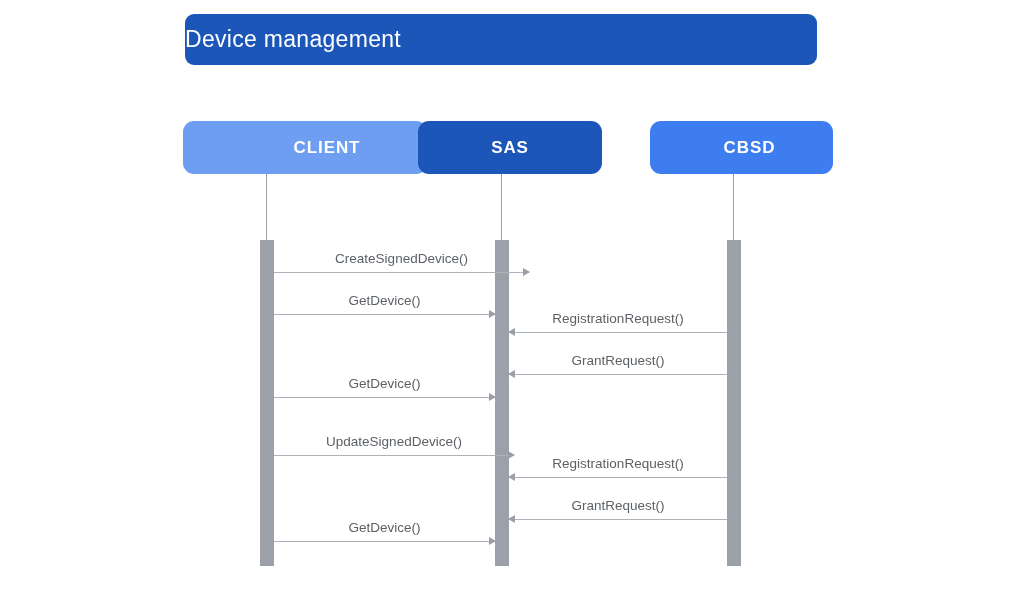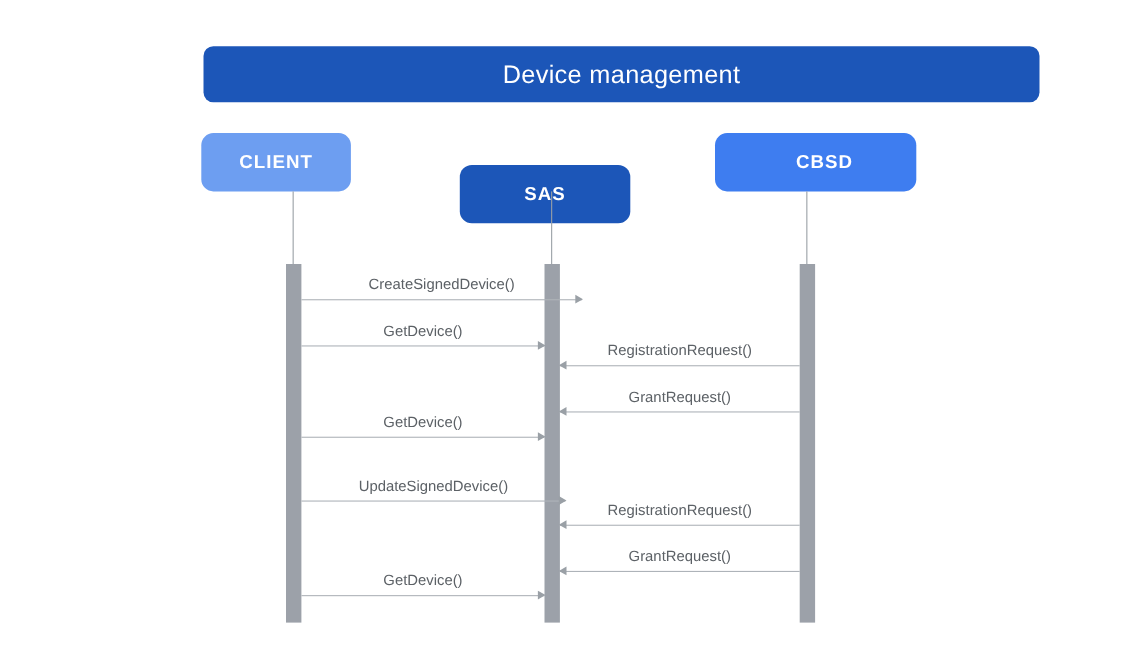--- a/index.html
+++ b/index.html
@@ -2,33 +2,33 @@
 <html style="--title-bg: #1C56B8; --title-text: #FFFFFF; --actor-text: #FFFFFF; --lifeline: #9AA0A6; --activation-bar: #9CA1A9; --arrow-line: #AEB3B9; --arrow-head: #9AA0A6; --label-text: #5C6166;"><head>
 <meta charset="utf-8">
 <style>
   html,body{margin:0;padding:0;background:#ffffff;}
   .stage{
     position:relative;width:1024px;height:600px;background:#ffffff;overflow:hidden;
     font-family:"Liberation Sans",sans-serif;
   }
   
   .title-bar{
-    position:absolute;left:185px;top:42px;width:760px;height:51px;
+    position:absolute;left:185px;top:14px;width:632px;height:51px;
     background:var(--title-bg,#1C56B8);border-radius:9px;
-    display:flex;align-items:center;justify-content:center;
+    display:flex;align-items:center;justify-content:flex-start;
   }
   .title-bar span{color:var(--title-text,#fff);font-size:23px;letter-spacing:0.3px;}
   
   .actor-box{
     position:absolute;top:121px;height:53px;border-radius:11px;
     display:flex;align-items:center;justify-content:center;
     color:var(--actor-text,#fff);font-weight:bold;font-size:17px;letter-spacing:0.9px;
   }
-  .actor-box.client{left:183px;width:136px;}
-  .actor-box.sas{left:418px;width:155px;margin-top:29px;}
+  .actor-box.client{left:183px;width:200px;padding-left:44px;}
+  .actor-box.sas{left:418px;width:184px;}
   .actor-box.cbsd{left:650px;width:167px;}
   
   .lifeline{position:absolute;top:174px;height:66px;width:1px;background:var(--lifeline,#9AA0A6);}
   .lifeline.client{left:266px;}
   .lifeline.sas{left:501px;}
   .lifeline.cbsd{left:733px;}
   
   .bar{position:absolute;top:240px;height:326px;width:14px;background:var(--activation-bar,#9CA1A9);}
   .bar.client{left:260px;}
   .bar.sas{left:495px;}

